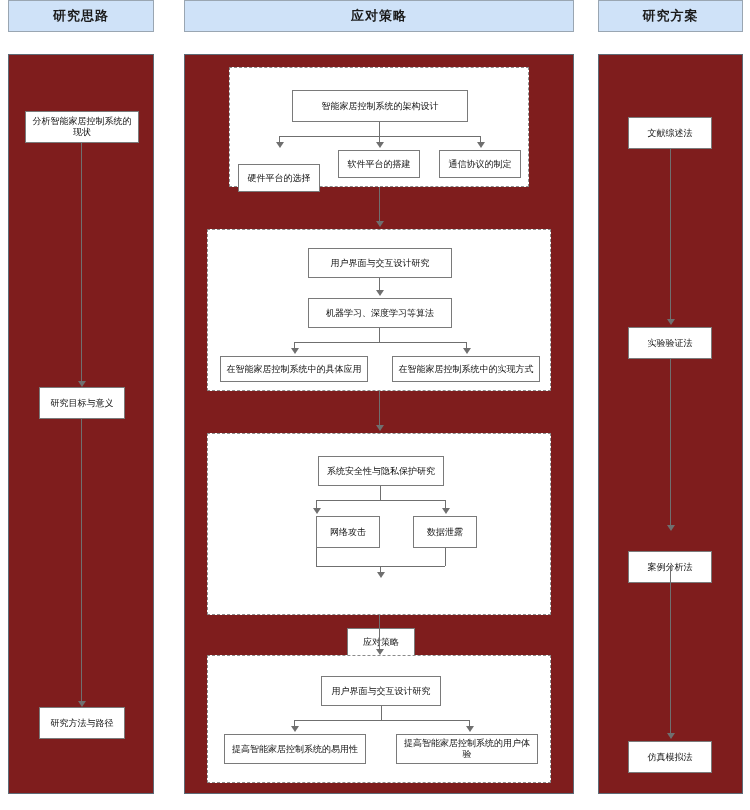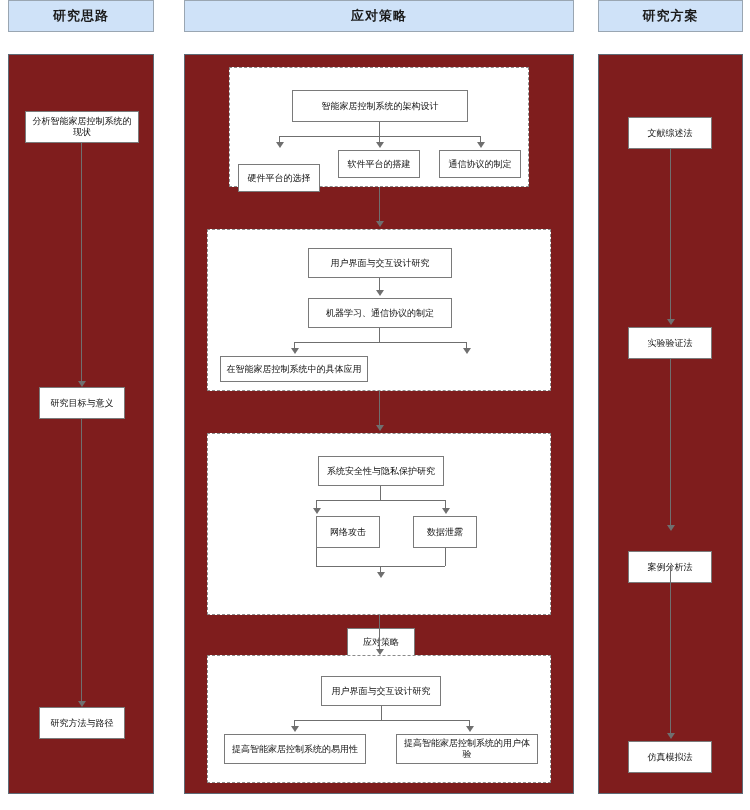--- a/index.html
+++ b/index.html
@@ -134,31 +134,32 @@
       <div class="vline" style="left:194px; top:132px; height:36px;"></div>
       <div class="arrow-down" style="left:191px; top:166px;"></div>
 
       <div class="group" style="left:22px; top:174px; width:344px; height:162px;">
 
         <div class="node" style="left:100px; top:18px; width:144px; height:30px;">用户界面与交互设计研究</div>
 
         <div class="vline" style="left:171px; top:48px; height:14px;"></div>
         <div class="arrow-down" style="left:168px; top:60px;"></div>
 
-        <div class="node" style="left:100px; top:68px; width:144px; height:30px;">机器学习、通信协议的制定</div>
+        <div class="node" style="left:100px; top:68px; width:144px; height:30px;">机器学习、深度学习等算法</div>
 
         <div class="vline" style="left:171px; top:98px; height:14px;"></div>
         <div class="hline" style="left:86px; top:112px; width:172px;"></div>
 
         <div class="vline" style="left:86px; top:112px; height:8px;"></div>
         <div class="arrow-down" style="left:83px; top:118px;"></div>
         <div class="node" style="left:12px; top:126px; width:148px; height:26px;">在智能家居控制系统中的具体应用</div>
 
         <div class="vline" style="left:258px; top:112px; height:8px;"></div>
         <div class="arrow-down" style="left:255px; top:118px;"></div>
+        <div class="node" style="left:184px; top:126px; width:148px; height:26px;">在智能家居控制系统中的实现方式</div>
       </div>
 
       <div class="vline" style="left:194px; top:336px; height:36px;"></div>
       <div class="arrow-down" style="left:191px; top:370px;"></div>
 
       <div class="group" style="left:22px; top:378px; width:344px; height:182px;">
 
         <div class="node" style="left:110px; top:22px; width:126px; height:30px;">系统安全性与隐私保护研究</div>
 
         <div class="vline" style="left:172px; top:52px; height:14px;"></div>

